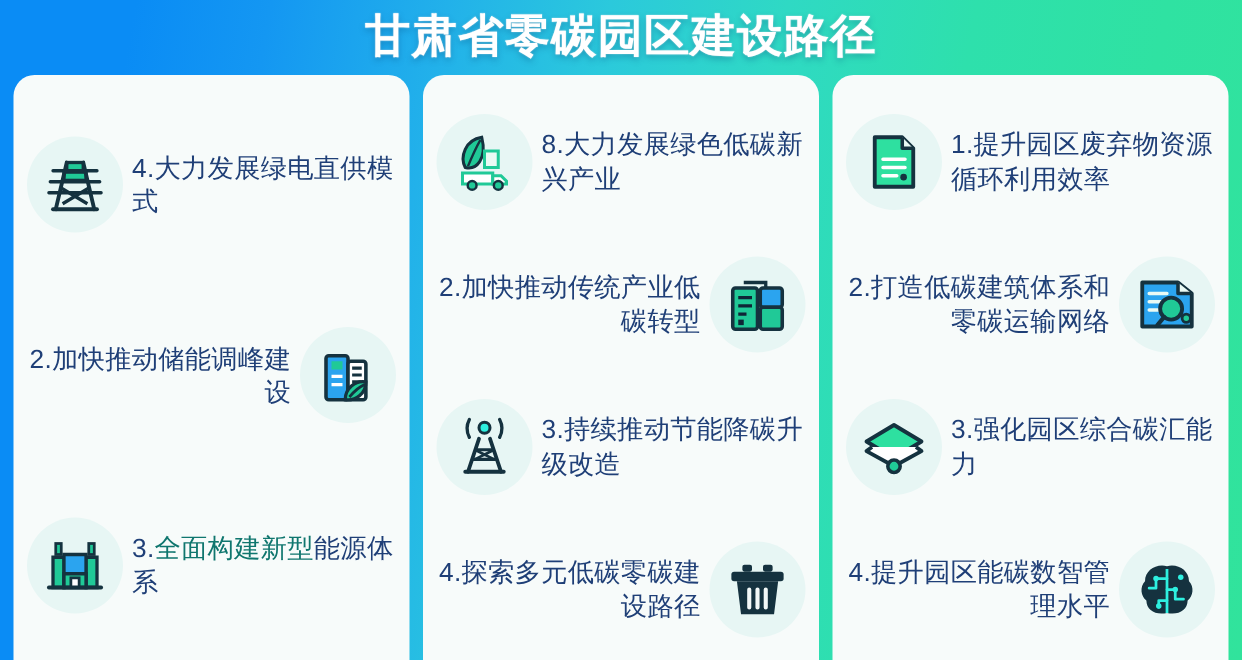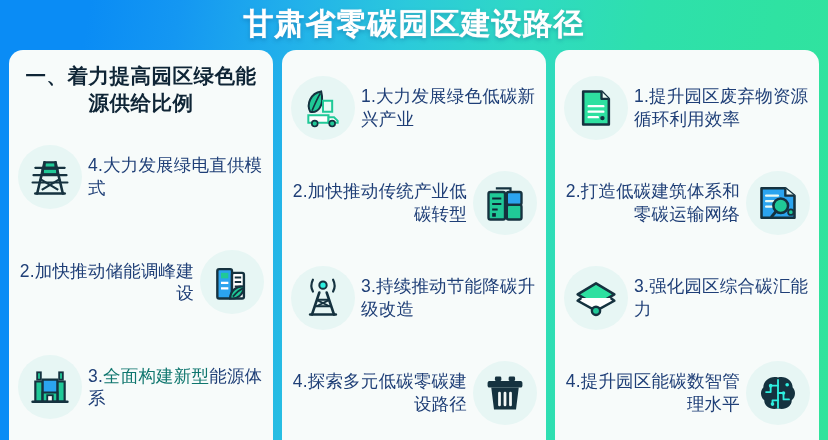--- a/index.html
+++ b/index.html
@@ -135,21 +135,20 @@
 
 <div id="poster">
 
   <div class="title-wrap">
     <div class="title">甘肃省零碳园区建设路径</div>
   </div>
 
   <div class="columns">
 
     <div class="card">
-      <div class="card-header">一、着力提高园区绿色能源供给比例</div>
       <div class="items">
 
         <div class="item">
           <div class="icon-bubble">
             <svg viewBox="0 0 48 48">
               <rect x="18" y="8" width="12" height="6" fill="#20c997" stroke="#15323f" stroke-width="2.4"></rect>
               <rect x="16" y="15" width="16" height="6" fill="#20c997" stroke="#15323f" stroke-width="2.4"></rect>
               <path d="M8 14 H40 M6 22 H42 M5 30 H43" stroke="#15323f" stroke-width="2.4" stroke-linecap="round" fill="none"></path>
               <path d="M18 8 L10 42 M30 8 L38 42" stroke="#15323f" stroke-width="2.8" fill="none" stroke-linecap="round"></path>
               <path d="M13 26 L33 38 M35 26 L15 38" stroke="#15323f" stroke-width="2.4" fill="none"></path>
@@ -203,21 +202,21 @@
             <svg viewBox="0 0 48 48">
               <path d="M22 6 C10 8 6 20 10 28 C18 30 26 22 22 6 Z" fill="#20c997" stroke="#15323f" stroke-width="2.2"></path>
               <path d="M12 27 q5 -12 9 -19" stroke="#15323f" stroke-width="1.8" fill="none"></path>
               <path d="M24 16 H34 V28 H24 Z" fill="#eafaf4" stroke="#20c997" stroke-width="2.2"></path>
               <path d="M8 32 H30 V40 H8 Z" fill="#ffffff" stroke="#20c997" stroke-width="2.2"></path>
               <path d="M30 34 H36 L40 38 V40 H30 Z" fill="#ffffff" stroke="#20c997" stroke-width="2.2"></path>
               <circle cx="15" cy="41" r="3.2" fill="#20c997" stroke="#15323f" stroke-width="1.8"></circle>
               <circle cx="34" cy="41" r="3.2" fill="#20c997" stroke="#15323f" stroke-width="1.8"></circle>
             </svg>
           </div>
-          <div class="item-text">1.大力发展绿色低碳新兴产业</div>
+          <div class="item-text">8.大力发展绿色低碳新兴产业</div>
         </div>
 
         <div class="item rev">
           <div class="icon-bubble">
             <svg viewBox="0 0 48 48">
               <path d="M14 8 H30 V12" stroke="#15323f" stroke-width="2.4" fill="none"></path>
               <rect x="6" y="12" width="18" height="30" rx="2" fill="#20c997" stroke="#15323f" stroke-width="2.6"></rect>
               <rect x="26" y="12" width="16" height="14" rx="2" fill="#2ba4ef" stroke="#15323f" stroke-width="2.6"></rect>
               <rect x="26" y="26" width="16" height="16" rx="2" fill="#20c997" stroke="#15323f" stroke-width="2.6"></rect>
               <path d="M10 19 H20 M10 25 H20 M10 31 H16" stroke="#0f2536" stroke-width="2.2"></path>

